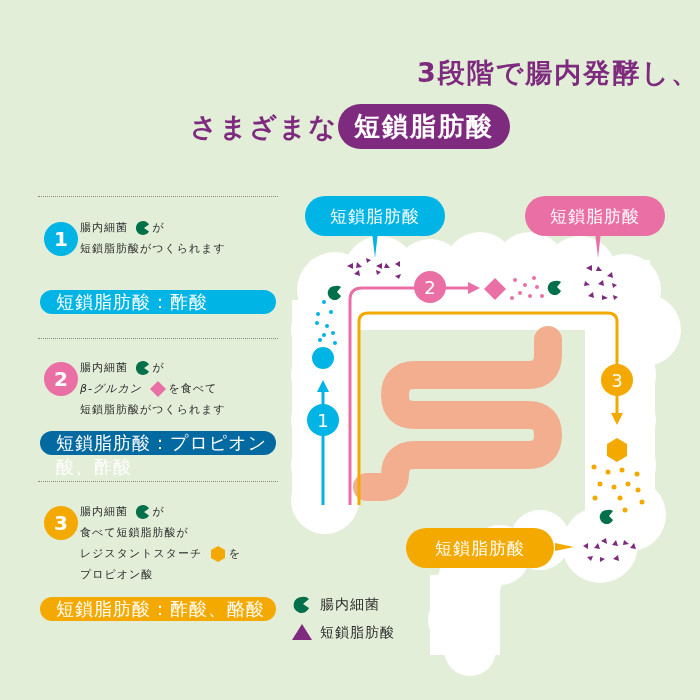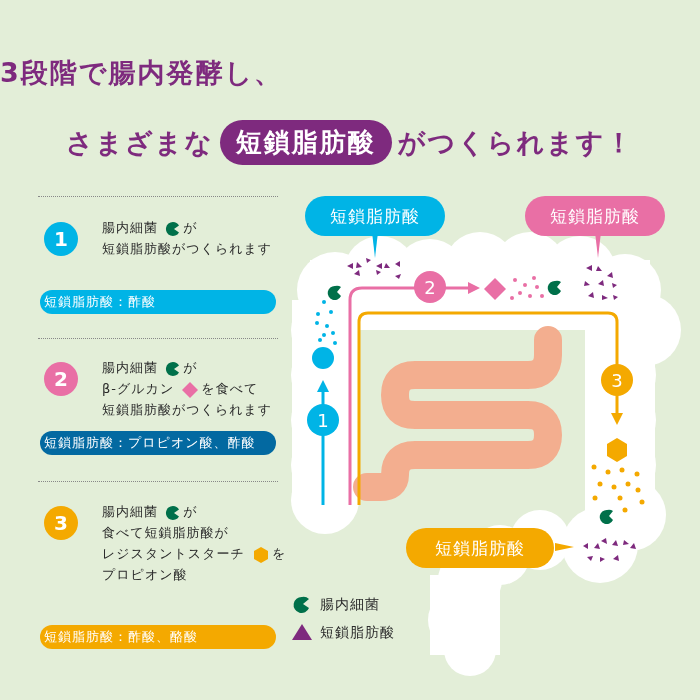--- a/index.html
+++ b/index.html
@@ -1,59 +1,58 @@
 <!DOCTYPE html>
 <html><head>
 <meta charset="utf-8">
 <style>
   * { margin:0; padding:0; box-sizing:border-box; }
   html, body { width:700px; height:700px; overflow:hidden; }
   body { background:#e3eed8; font-family:"DejaVu Sans", sans-serif; color:#2b2b2b; position:relative; }
-  .title { position:absolute; left:0; width:700px; text-align:left; color:#7e2a7e; font-weight:bold; font-size:27px; letter-spacing:2px; }
+  .title { position:absolute; left:0; width:700px; text-align:right; color:#7e2a7e; font-weight:bold; font-size:27px; letter-spacing:2px; }
   .title1 { top:55px; }
-  .title2 { top:120px; display:flex; justify-content:center; align-items:center; gap:6px; }
+  .title2 { top:104px; display:flex; justify-content:center; align-items:center; }
   .title-pill { background:#7e2a7e; color:#fff; border-radius:24px; padding:5px 16px; font-size:26px; }
   .dots { position:absolute; left:38px; width:240px; border-top:1.5px dotted #888; }
   .step-num { position:absolute; width:34px; height:34px; border-radius:50%; color:#fff; font-size:20px; display:flex; align-items:center; justify-content:center; font-weight:bold; }
-  .step-text { position:absolute; left:102px; font-size:13px; line-height:21px; letter-spacing:1px; }
+  .step-text { position:absolute; left:80px; font-size:11px; line-height:21px; letter-spacing:1px; }
   .step-text .ico { display:inline-block; vertical-align:middle; margin:0 2px; }
-  .pill { position:absolute; left:40px; width:236px; height:24px; border-radius:12px; color:#fff; font-size:13px; padding-left:4px; line-height:24px; letter-spacing:1px; }
+  .pill { position:absolute; left:40px; width:236px; height:24px; border-radius:12px; color:#fff; font-size:18px; padding-left:16px; line-height:24px; letter-spacing:1px; }
   .bubble { position:absolute; height:40px; border-radius:20px; color:#fff; font-size:17px; display:flex; align-items:center; justify-content:center; letter-spacing:1px; }
   .legend { position:absolute; left:292px; font-size:14px; display:flex; align-items:center; gap:8px; letter-spacing:1px; }
   svg { position:absolute; left:0; top:0; }
 </style>
 </head>
 <body>
 
 <div class="title title1">3段階で腸内発酵し、</div>
 <div class="title title2">
   <span>さまざまな</span>
   <span class="title-pill">短鎖脂肪酸</span>
-  <span>がつくられます！</span>
 </div>
 
 <div class="dots" style="top:196px;"></div>
 <div class="step-num" style="left:44px; top:222px; background:#00b4e6;">1</div>
 <div class="step-text" style="top:217px;">
   <div><span>腸内細菌</span>
     <svg class="ico" width="16" height="16" viewBox="0 0 16 16" style="position:static;">
         <path d="M8 1a7 7 0 1 0 6 10.5L9 8l5-3.5A7 7 0 0 0 8 1z" fill="#00704a"></path>
       </svg><span>が</span></div>
   <div>短鎖脂肪酸がつくられます</div>
 </div>
 <div class="pill" style="top:290px; background:#00b4e6;">短鎖脂肪酸：酢酸</div>
 
 <div class="dots" style="top:338px;"></div>
 <div class="step-num" style="left:44px; top:362px; background:#e96fa5;">2</div>
 <div class="step-text" style="top:357px;">
   <div><span>腸内細菌</span>
     <svg class="ico" width="16" height="16" viewBox="0 0 16 16" style="position:static;">
         <path d="M8 1a7 7 0 1 0 6 10.5L9 8l5-3.5A7 7 0 0 0 8 1z" fill="#00704a"></path>
       </svg><span>が</span></div>
-  <div><span style="">β-グルカン</span>
+  <div><span style="font-style:italic;">β-グルカン</span>
     <svg class="ico" width="18" height="18" viewBox="0 0 18 18" style="position:static;">
         <path d="M9 1 L17 9 L9 17 L1 9 Z" fill="#e96fa5"></path>
       </svg><span>を食べて</span></div>
   <div>短鎖脂肪酸がつくられます</div>
 </div>
 <div class="pill" style="top:431px; background:#0369a1;">短鎖脂肪酸：プロピオン酸、酢酸</div>
 
 <div class="dots" style="top:481px;"></div>
 <div class="step-num" style="left:44px; top:506px; background:#f4a900;">3</div>
 <div class="step-text" style="top:501px;">
@@ -61,21 +60,21 @@
     <svg class="ico" width="16" height="16" viewBox="0 0 16 16" style="position:static;">
         <path d="M8 1a7 7 0 1 0 6 10.5L9 8l5-3.5A7 7 0 0 0 8 1z" fill="#00704a"></path>
       </svg><span>が</span></div>
   <div>食べて短鎖脂肪酸が</div>
   <div><span>レジスタントスターチ</span>
     <svg class="ico" width="18" height="18" viewBox="0 0 18 18" style="position:static;">
         <path d="M9 1 L16 5 L16 13 L9 17 L2 13 L2 5 Z" fill="#f4a900"></path>
       </svg><span>を</span></div>
   <div>プロピオン酸</div>
 </div>
-<div class="pill" style="top:597px; background:#f4a900;margin-top:28px;">短鎖脂肪酸：酢酸、酪酸</div>
+<div class="pill" style="top:597px; background:#f4a900;">短鎖脂肪酸：酢酸、酪酸</div>
 
 <svg width="700" height="700">
 
   <g fill="#ffffff">
 
     <circle cx="335" cy="290" r="38"></circle>
       <circle cx="380" cy="272" r="36"></circle>
       <circle cx="430" cy="275" r="36"></circle>
     <circle cx="480" cy="268" r="36"></circle>
       <circle cx="530" cy="268" r="36"></circle>

